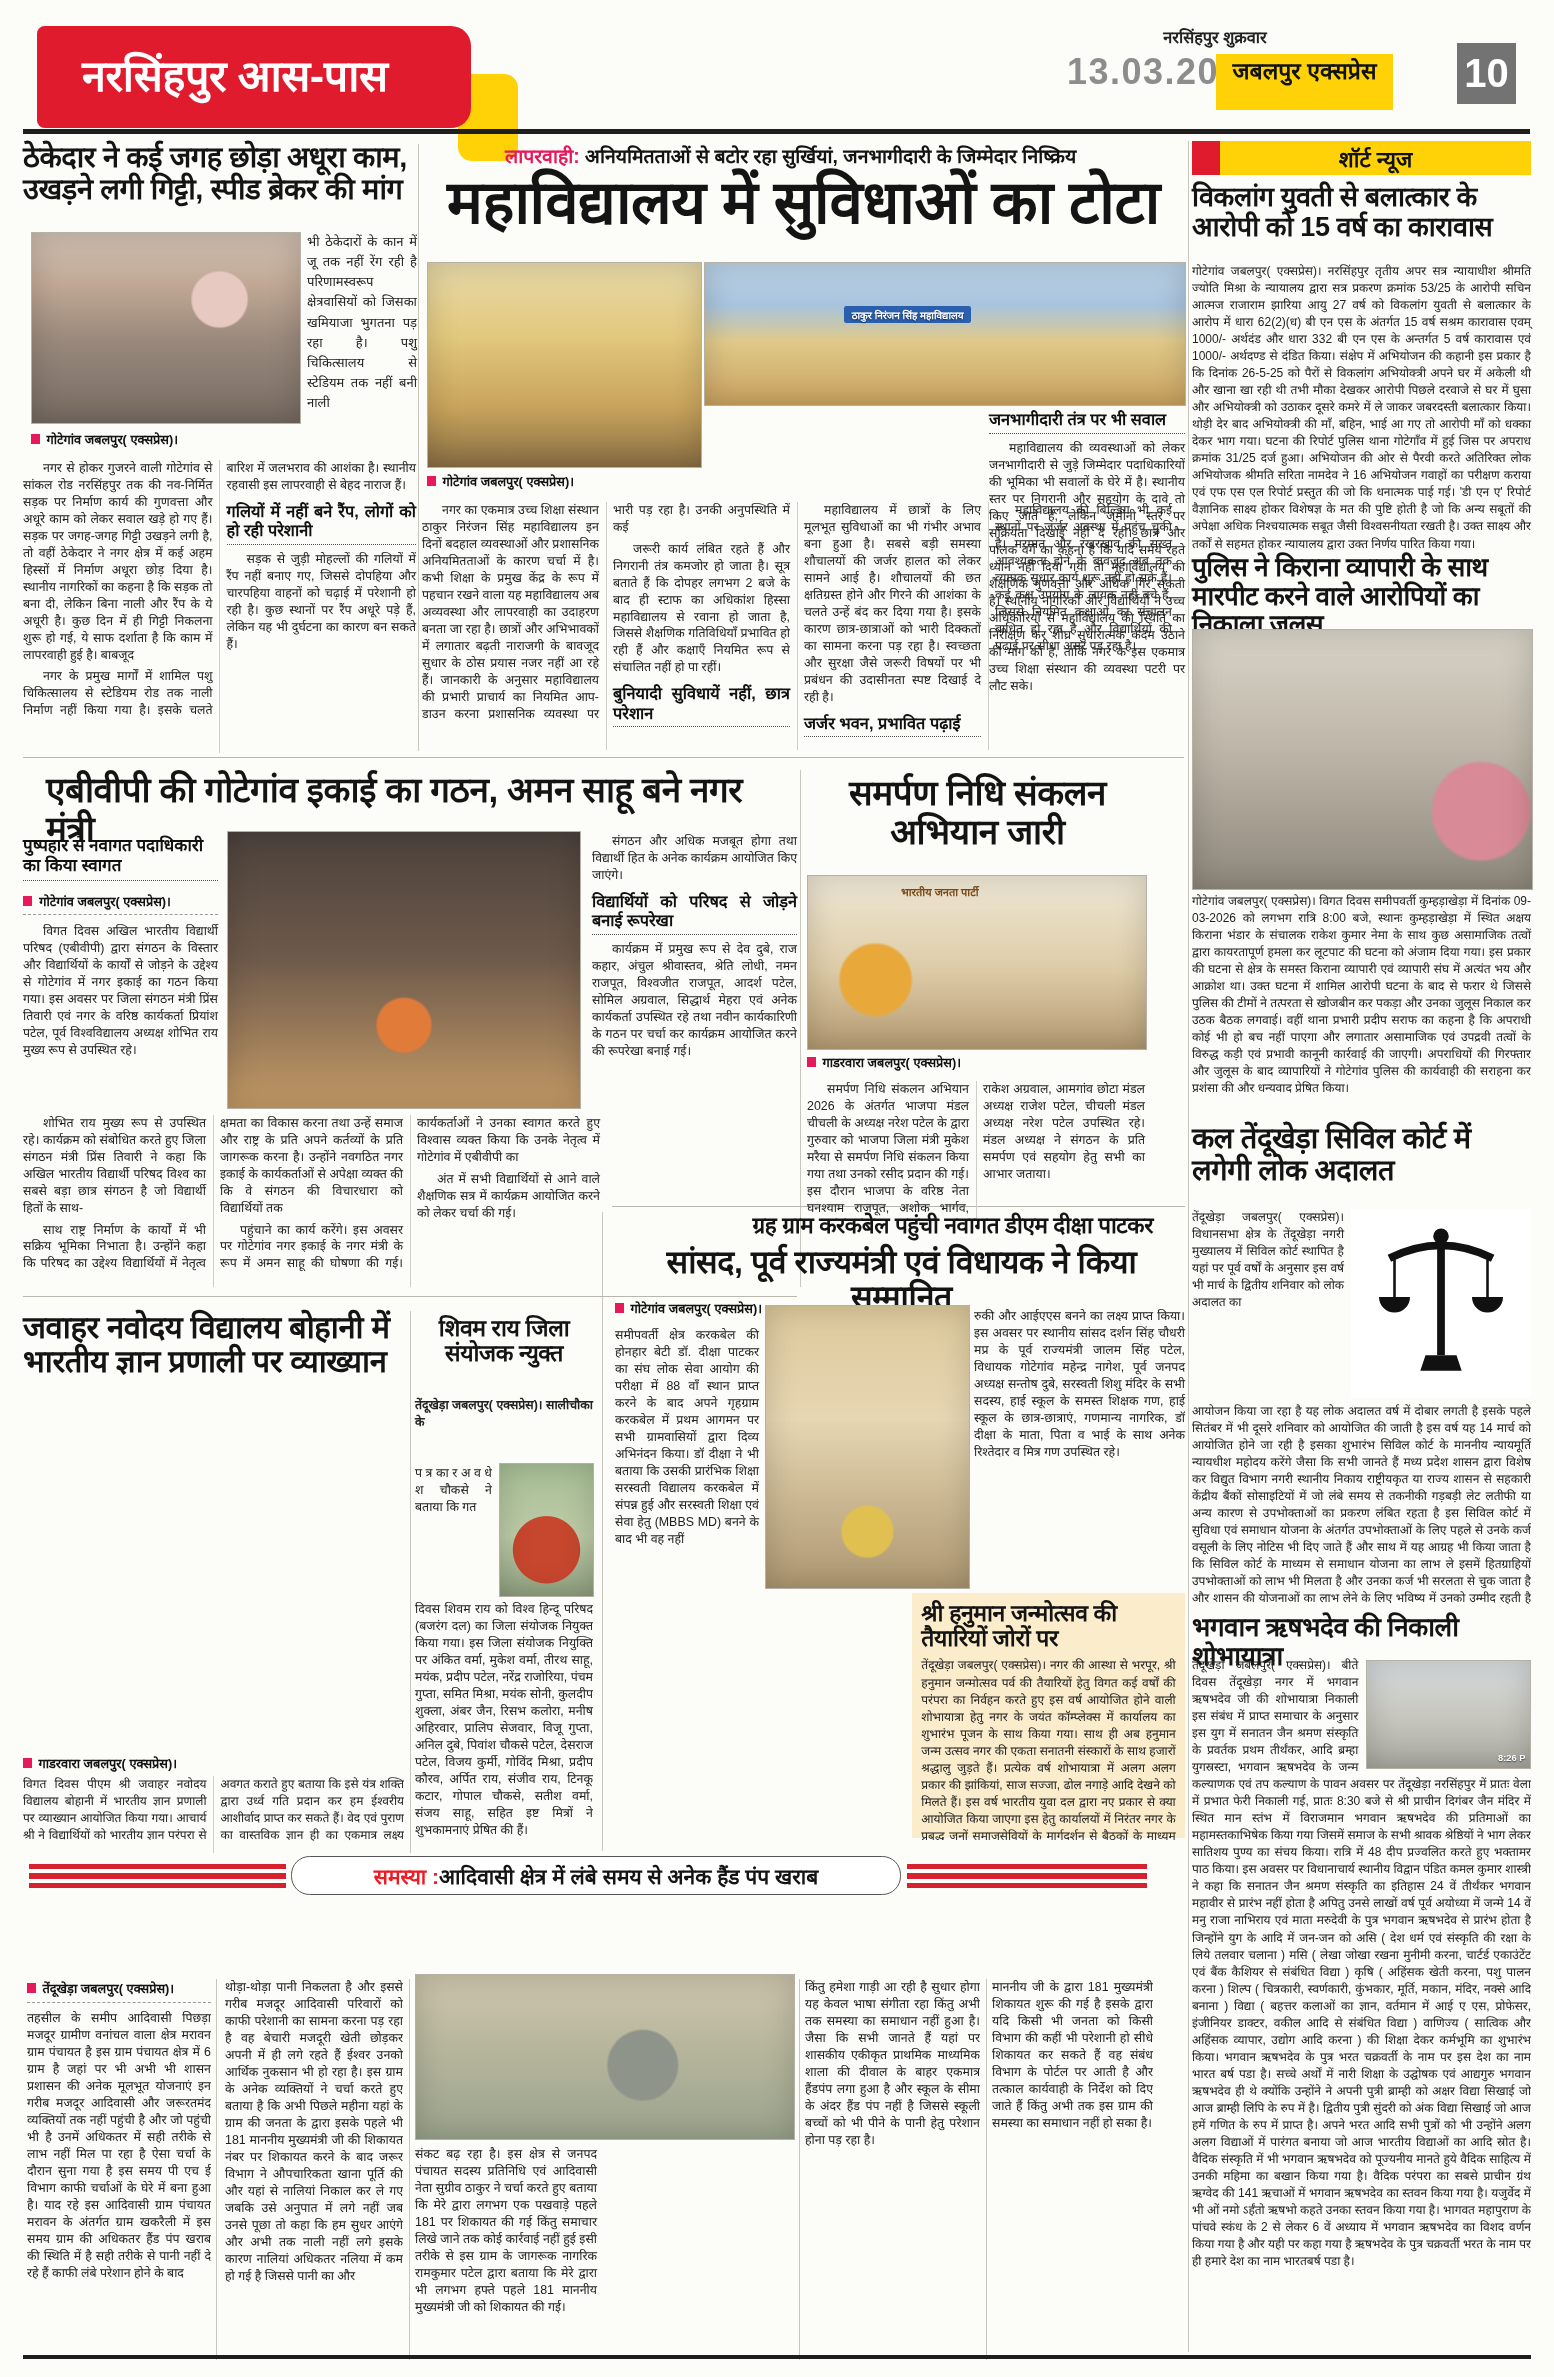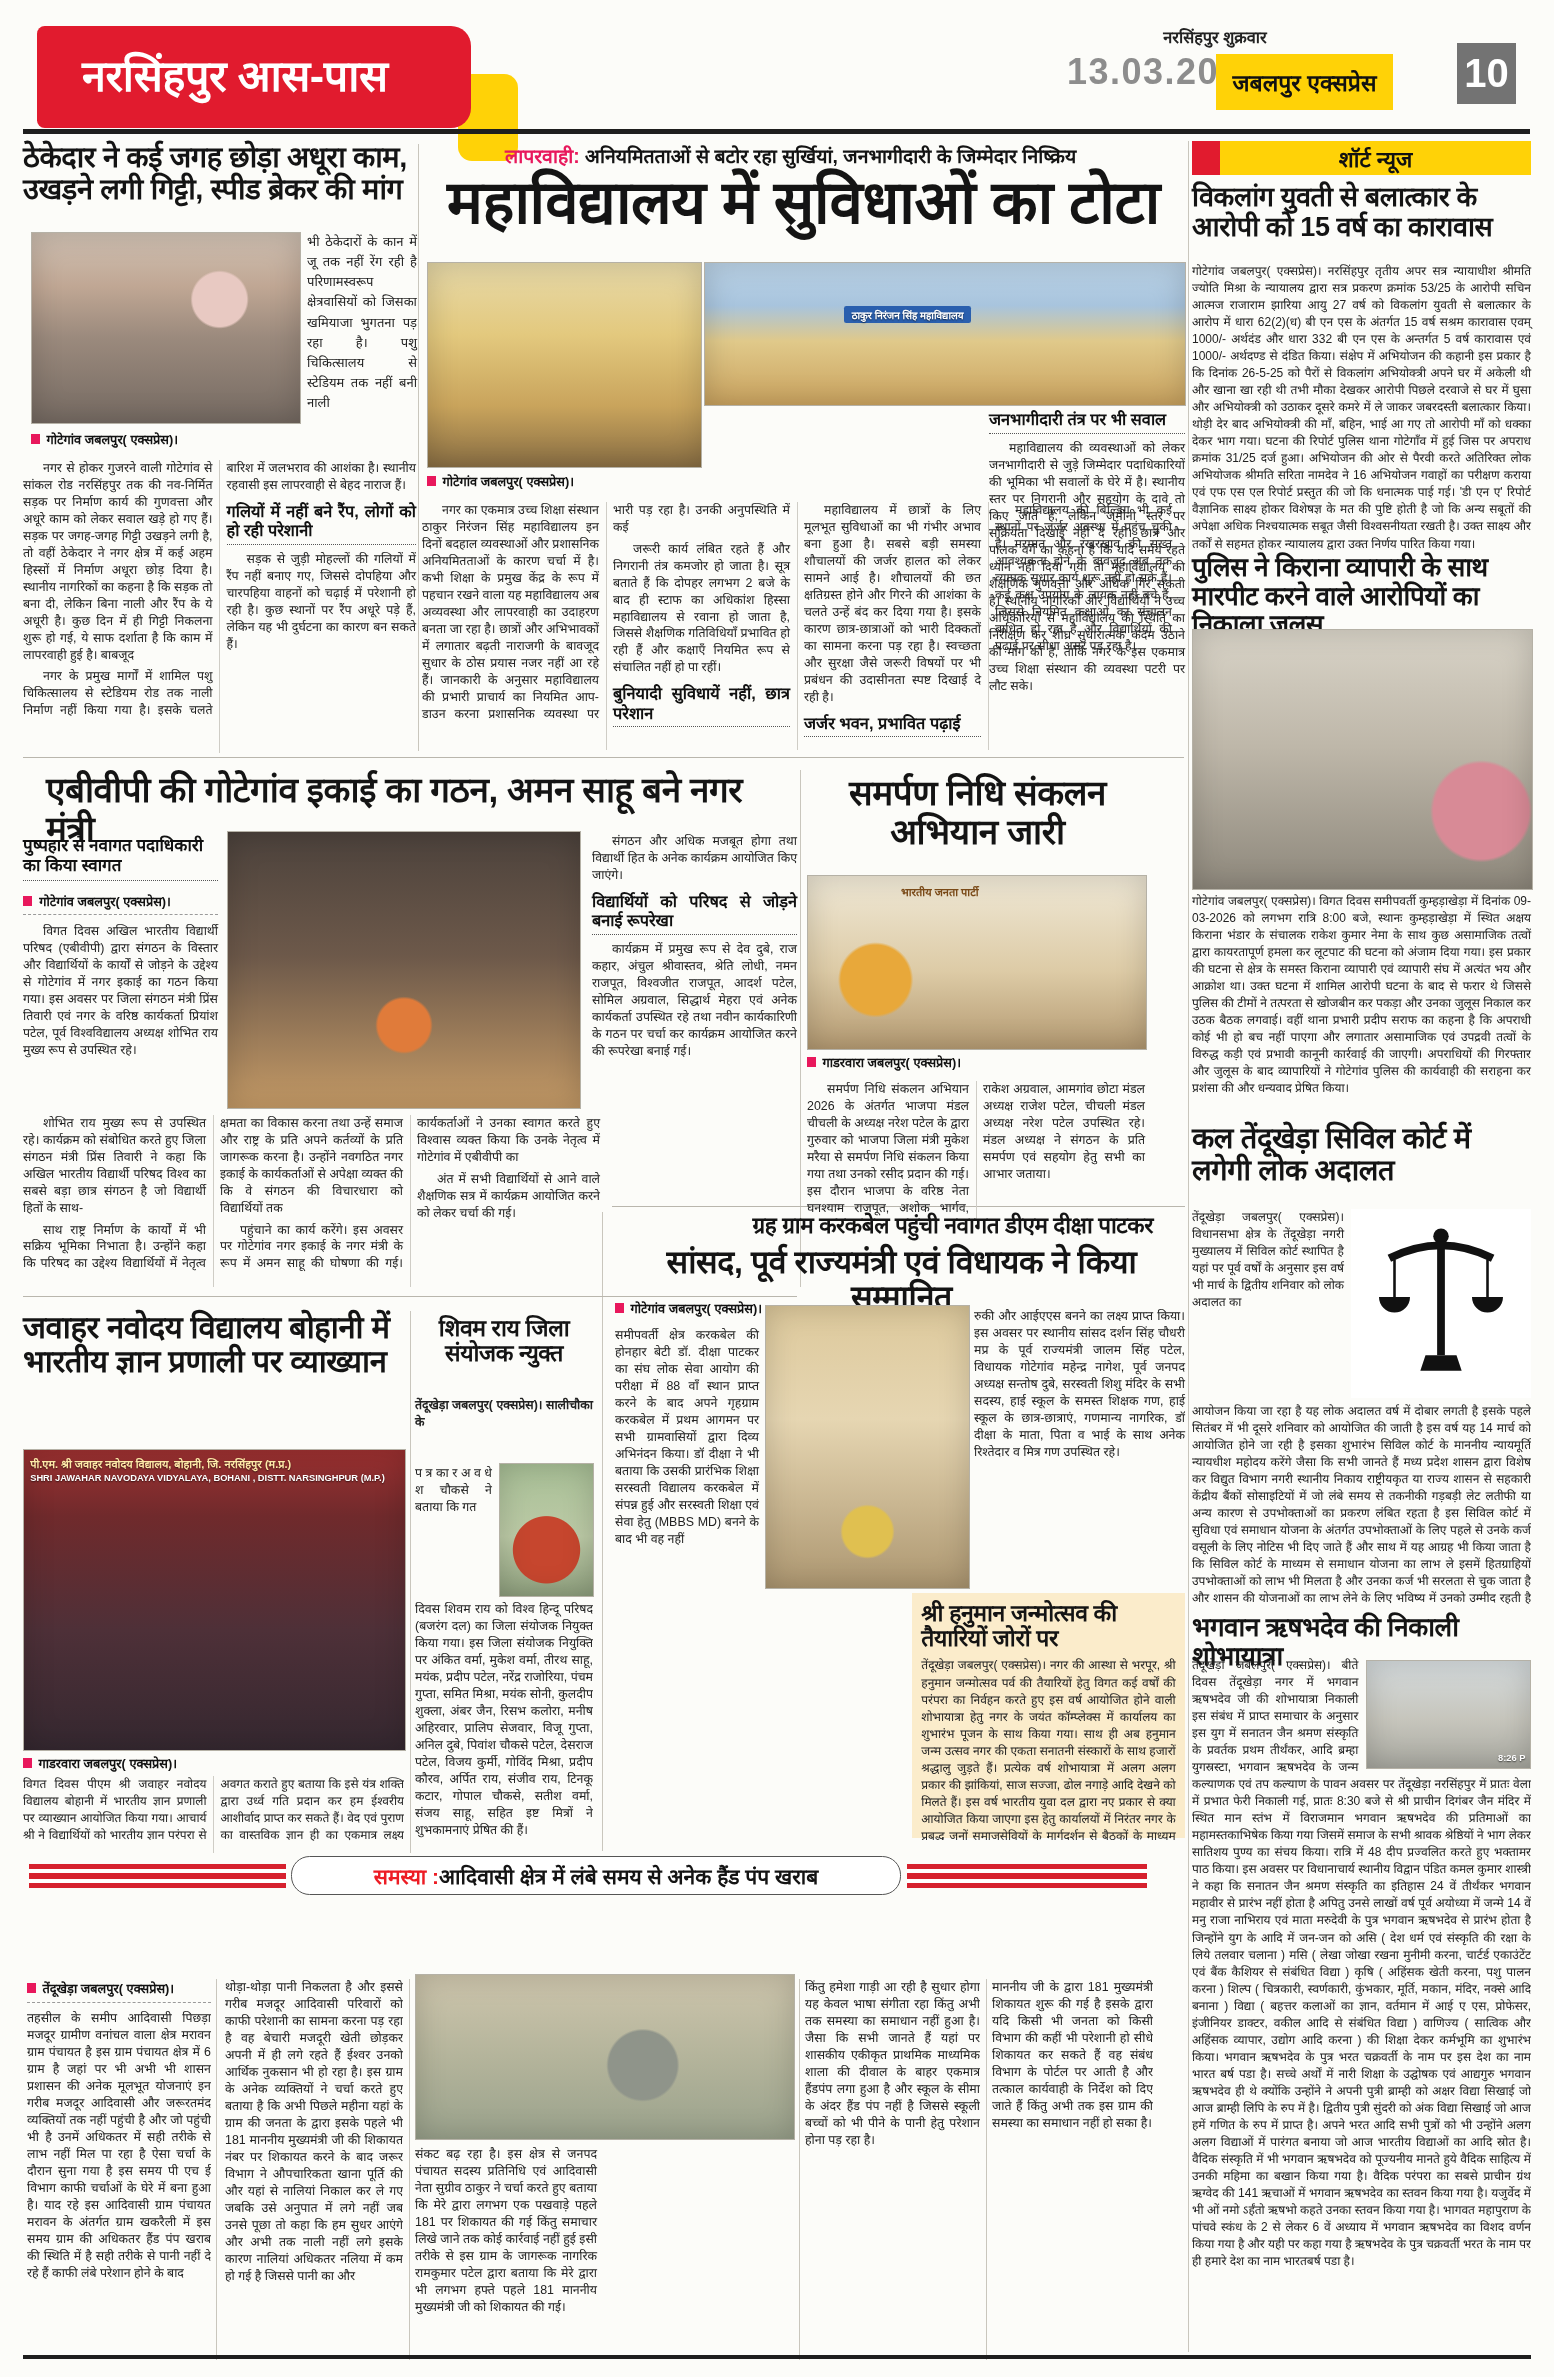--- a/index.html
+++ b/index.html
@@ -41,21 +41,21 @@
 <body>
 
 <div id="page">
 
   <div class="abs" style="left:458px;top:74px;width:60px;height:87px;background:#ffd207;border-radius:14px;"></div>
   <div class="abs" style="left:37px;top:25.5px;width:434px;height:102px;background:#e11b2e;border-radius:7.7px 20px 20px 7.7px;display:flex;align-items:center;">
     <span class="hd" style="color:#fff;font-size:43px;padding-left:45px;">नरसिंहपुर आस-पास</span>
   </div>
   <div class="abs" style="left:1126px;top:26px;width:178px;font-size:16.3px;font-weight:800;color:#222;text-align:center;">नरसिंहपुर शुक्रवार</div>
   <div class="abs" style="left:1067px;top:51px;width:201px;font-size:36px;font-weight:700;color:#8d8d8d;letter-spacing:1.5px;">13.03.2026</div>
-  <div class="abs" style="left:1216px;top:54px;width:177px;height:56px;background:#ffd207;display:flex;align-items:center;justify-content:center;">
+  <div class="abs" style="left:1216px;top:54px;width:177px;height:56px;background:#ffd207;display:flex;justify-content:center;">
     <span style="font-size:23px;font-weight:800;color:#111;">जबलपुर एक्सप्रेस</span>
   </div>
   <div class="abs" style="left:1457px;top:43px;width:59px;height:61px;background:#737373;display:flex;align-items:center;justify-content:center;">
     <span style="font-size:40px;font-weight:800;color:#fff;">10</span>
   </div>
   <div class="abs" style="left:23px;top:129px;width:1507px;height:5.4px;background:#1e1e1e;"></div>
 
   <div class="vline" style="left:418px;top:144px;height:607px;"></div>
   <div class="vline" style="left:1188px;top:141px;height:2211px;"></div>
   <div class="vline" style="left:800px;top:770px;height:517px;"></div>
@@ -170,24 +170,20 @@
   </div>
   <div class="abs caption" style="left:807px;top:1053px;width:338px;">
     <span class="sq"></span>
     <span>गाडरवारा जबलपुर( एक्सप्रेस)।</span>
   </div>
   <div class="abs body-txt cols2" style="left:807px;top:1081px;width:338px;height:138px;">
     <p>समर्पण निधि संकलन अभियान 2026 के अंतर्गत भाजपा मंडल चीचली के अध्यक्ष नरेश पटेल के द्वारा गुरुवार को भाजपा जिला मंत्री मुकेश मरैया से समर्पण निधि संकलन किया गया तथा उनको रसीद प्रदान की गई। इस दौरान भाजपा के वरिष्ठ नेता घनश्याम राजपूत, अशोक भार्गव, राकेश अग्रवाल, आमगांव छोटा मंडल अध्यक्ष राजेश पटेल, चीचली मंडल अध्यक्ष नरेश पटेल उपस्थित रहे। मंडल अध्यक्ष ने संगठन के प्रति समर्पण एवं सहयोग हेतु सभी का आभार जताया।</p>
   </div>
 
   <div class="abs hd" style="left:23px;top:1311px;width:381px;font-size:31px;">जवाहर नवोदय विद्यालय बोहानी में भारतीय ज्ञान प्रणाली पर व्याख्यान</div>
-  <div class="photo ph-navodaya" style="left:23px;top:1449px;width:381px;height:300px;">
-    <span class="ph-label" style="left:6.2px;top:6.2px;font-size:11px;color:#ffe9a8;"><span>पी.एम. श्री जवाहर नवोदय विद्यालय, बोहानी, जि. नरसिंहपुर (म.प्र.)</span></span>
-    <span class="ph-label" style="left:6.2px;top:23px;font-size:9.3px;color:#fff;"><span>SHRI JAWAHAR NAVODAYA VIDYALAYA, BOHANI , DISTT. NARSINGHPUR (M.P.)</span></span>
-  </div>
   <div class="abs caption" style="left:23px;top:1754px;width:310px;">
     <span class="sq"></span>
     <span>गाडरवारा जबलपुर( एक्सप्रेस)।</span>
   </div>
   <div class="abs small-txt cols2" style="left:23px;top:1776px;width:381px;height:77px;overflow:hidden;">
     <p style="text-indent:0;">विगत दिवस पीएम श्री जवाहर नवोदय विद्यालय बोहानी में भारतीय ज्ञान प्रणाली पर व्याख्यान आयोजित किया गया। आचार्य श्री ने विद्यार्थियों को भारतीय ज्ञान परंपरा से अवगत कराते हुए बताया कि इसे यंत्र शक्ति द्वारा उर्ध्व गति प्रदान कर हम ईश्वरीय आशीर्वाद प्राप्त कर सकते हैं। वेद एवं पुराण का वास्तविक ज्ञान ही का एकमात्र लक्ष्य विद्या अध्ययन बताया। विद्यालय के प्राचार्य डॉ अरुण कुमार तिवारी जी ने आचार्य श्री का पुष्प गुच्छ एवं शाल श्रीफल से सम्मान किया।</p>
   </div>
 
   <div class="abs hd" style="left:415px;top:1316px;width:178px;font-size:23px;text-align:center;">शिवम राय जिला संयोजक न्युक्त</div>
   <div class="abs body-txt" style="left:415px;top:1397px;width:178px;height:65px;font-weight:700;">तेंदूखेड़ा जबलपुर( एक्सप्रेस)। सालीचौका के</div>

